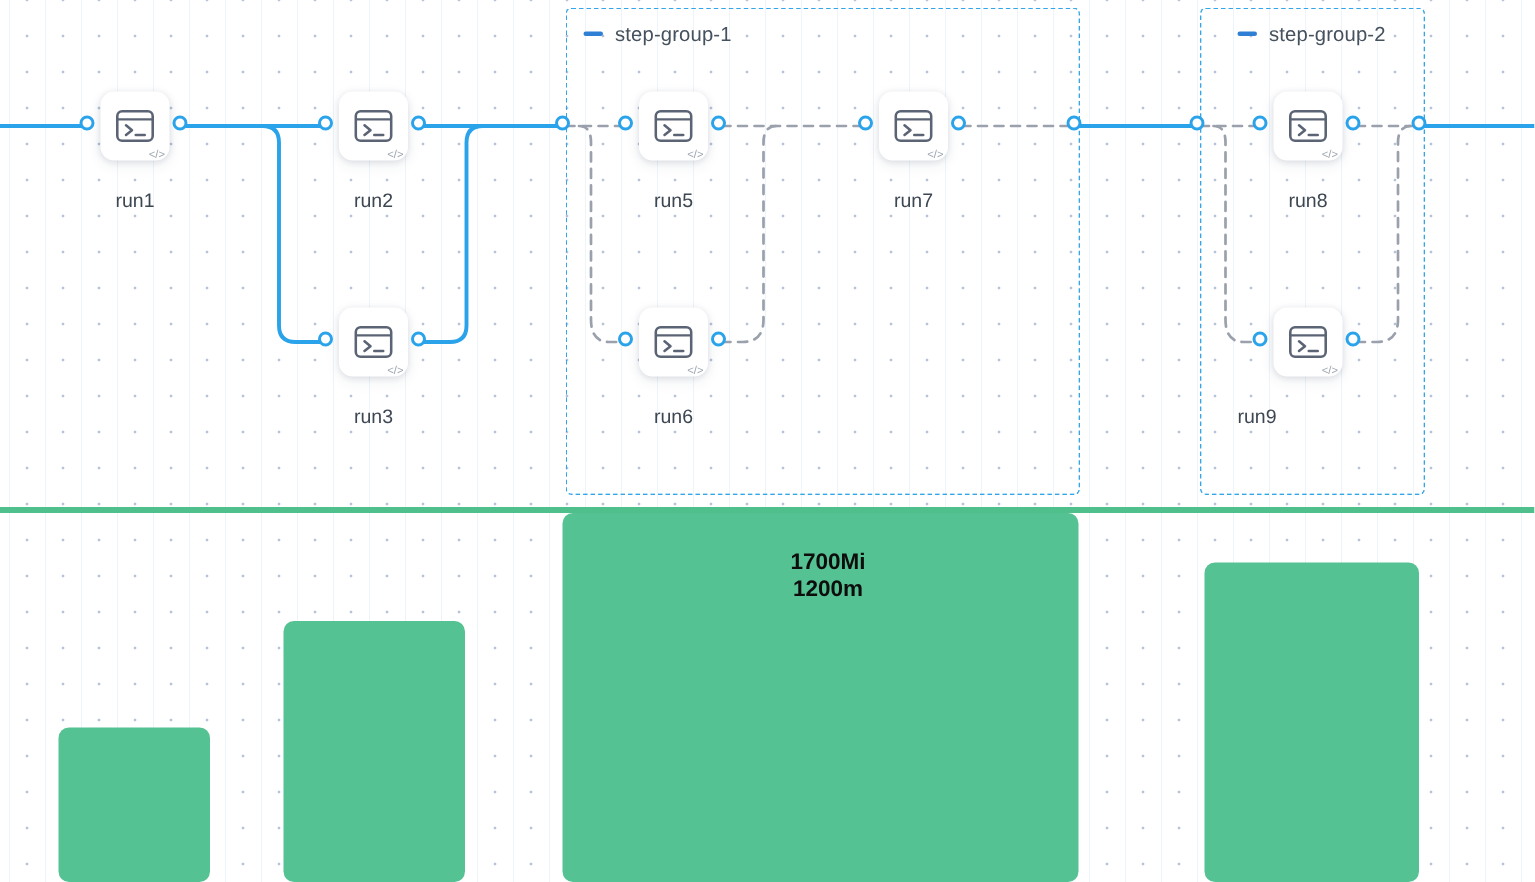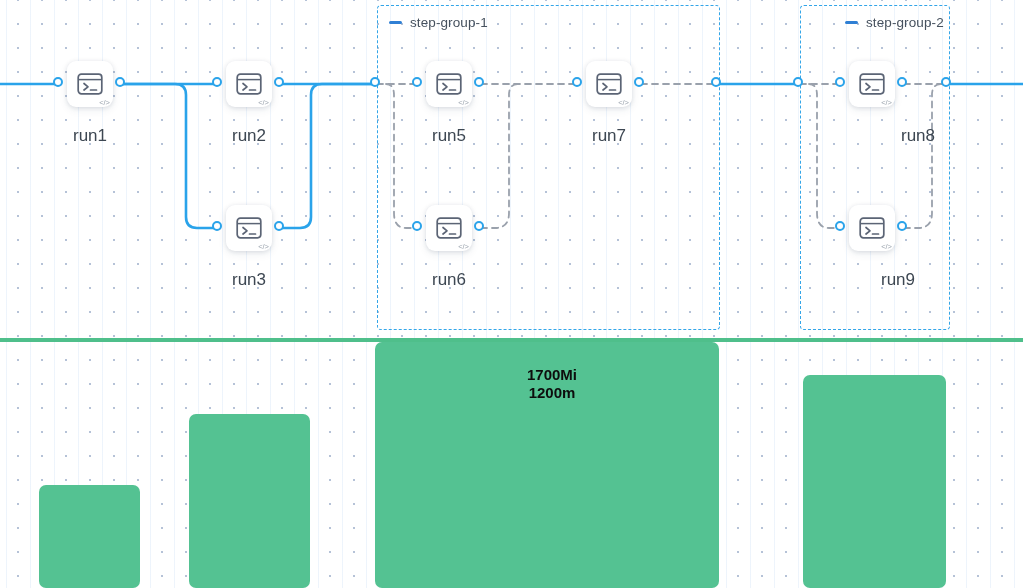--- a/index.html
+++ b/index.html
@@ -62,21 +62,21 @@
   }
   .node .term { width: 26px; height: 22px; display:block; }
   .node .code-badge {
     position: absolute; right: 3px; bottom: 1px;
     font-size: 7.5px; color: #9aa3ad; line-height: 1;
     font-family: "Liberation Sans", sans-serif;
   }
   .node-label {
     position: absolute;
     text-align: center;
-    font-size: 17px;
+    font-size: 13px;
     color: #3d4752;
     white-space: nowrap;
   }
 
   
   .port {
     position: absolute;
     width: 10px; height: 10px;
     border-radius: 50%;
     background: #ffffff;
@@ -105,21 +105,21 @@
 
 <div id="canvas">
 
   <div id="group-layer">
       <div class="group-box" style="left: 377px; top: 5px; width: 343px; height: 325px;"></div>
       <div class="group-label" style="left: 389px; top: 15px;">
         <span class="group-toggle"></span>
         <span>step-group-1</span>
       </div>
       <div class="group-box" style="left: 800px; top: 5px; width: 150px; height: 325px;"></div>
-      <div class="group-label" style="left: 845px; top: 15px;">
+      <div class="group-label" style="left: 825px; top: 15px;">
         <span class="group-toggle"></span>
         <span>step-group-2</span>
       </div>
     </div>
 
   <svg id="edge-layer" viewBox="0 0 1023 588" xmlns="http://www.w3.org/2000/svg">
     <g fill="none" stroke-linecap="round">
 
       <path d="M0,84 H60" stroke="#2aa3ea" stroke-width="2.6"></path>
       <path d="M122,84 H219" stroke="#2aa3ea" stroke-width="2.6"></path>
@@ -223,31 +223,31 @@
       <div class="node-label" style="left: 559px; width: 100px; top: 126px;">run7</div>
       <div class="node" style="left: 849px; top: 61px;">
         <svg class="term" viewBox="0 0 26 22" xmlns="http://www.w3.org/2000/svg">
           <rect x="1.2" y="1.2" width="23.6" height="19.6" rx="3.2" fill="none" stroke="#5b6475" stroke-width="1.7"></rect>
           <line x1="1.2" y1="6.6" x2="24.8" y2="6.6" stroke="#5b6475" stroke-width="1.5"></line>
           <polyline points="7,10.5 11,13.8 7,17" fill="none" stroke="#5b6475" stroke-width="1.7" stroke-linecap="round" stroke-linejoin="round"></polyline>
           <line x1="13.5" y1="17" x2="19.5" y2="17" stroke="#5b6475" stroke-width="1.7" stroke-linecap="round"></line>
         </svg>
         <span class="code-badge">&lt;/&gt;</span>
       </div>
-      <div class="node-label" style="left: 822px; width: 100px; top: 126px; margin-left: 46px;">run8</div>
+      <div class="node-label" style="left: 822px; width: 100px; top: 126px;">run8</div>
       <div class="node" style="left: 849px; top: 205px;">
         <svg class="term" viewBox="0 0 26 22" xmlns="http://www.w3.org/2000/svg">
           <rect x="1.2" y="1.2" width="23.6" height="19.6" rx="3.2" fill="none" stroke="#5b6475" stroke-width="1.7"></rect>
           <line x1="1.2" y1="6.6" x2="24.8" y2="6.6" stroke="#5b6475" stroke-width="1.5"></line>
           <polyline points="7,10.5 11,13.8 7,17" fill="none" stroke="#5b6475" stroke-width="1.7" stroke-linecap="round" stroke-linejoin="round"></polyline>
           <line x1="13.5" y1="17" x2="19.5" y2="17" stroke="#5b6475" stroke-width="1.7" stroke-linecap="round"></line>
         </svg>
         <span class="code-badge">&lt;/&gt;</span>
       </div>
-      <div class="node-label" style="left: 848px; width: 100px; top: 270px;">run9</div>
+      <div class="node-label" style="left: 788px; width: 100px; top: 270px;">run9</div>
       <div class="port" style="left: 53px; top: 77px;"></div>
       <div class="port" style="left: 115px; top: 77px;"></div>
       <div class="port" style="left: 212px; top: 77px;"></div>
       <div class="port" style="left: 274px; top: 77px;"></div>
       <div class="port" style="left: 212px; top: 221px;"></div>
       <div class="port" style="left: 274px; top: 221px;"></div>
       <div class="port" style="left: 370px; top: 77px;"></div>
       <div class="port" style="left: 412px; top: 77px;"></div>
       <div class="port" style="left: 474px; top: 77px;"></div>
       <div class="port" style="left: 412px; top: 221px;"></div>

